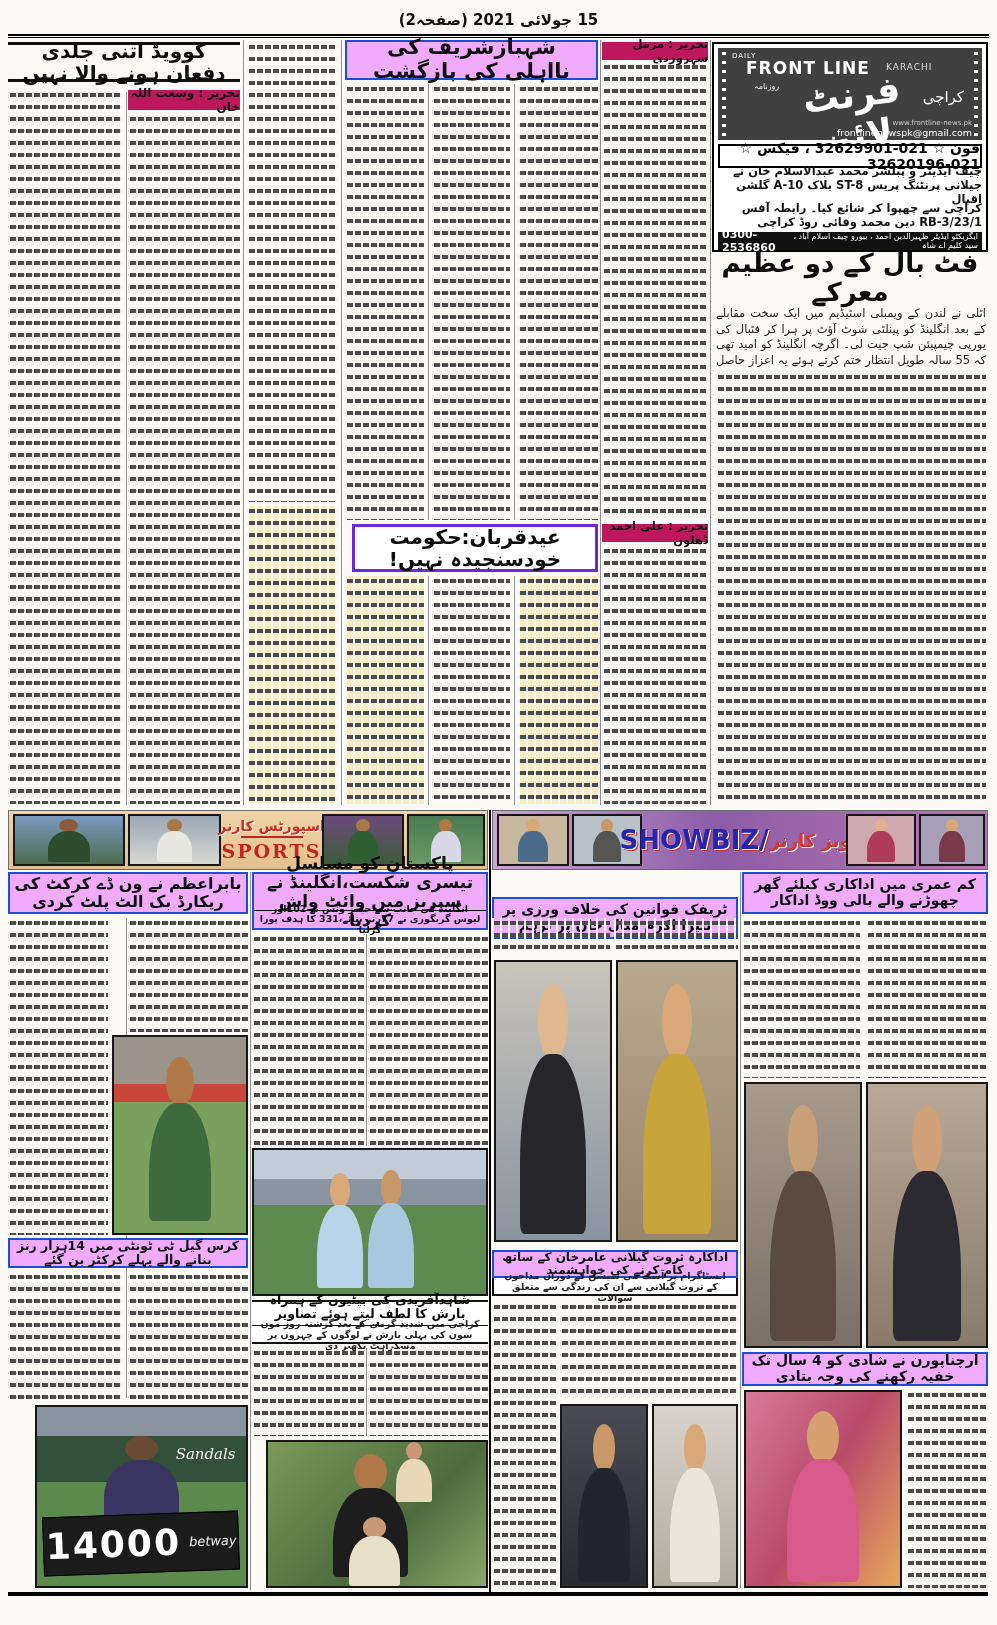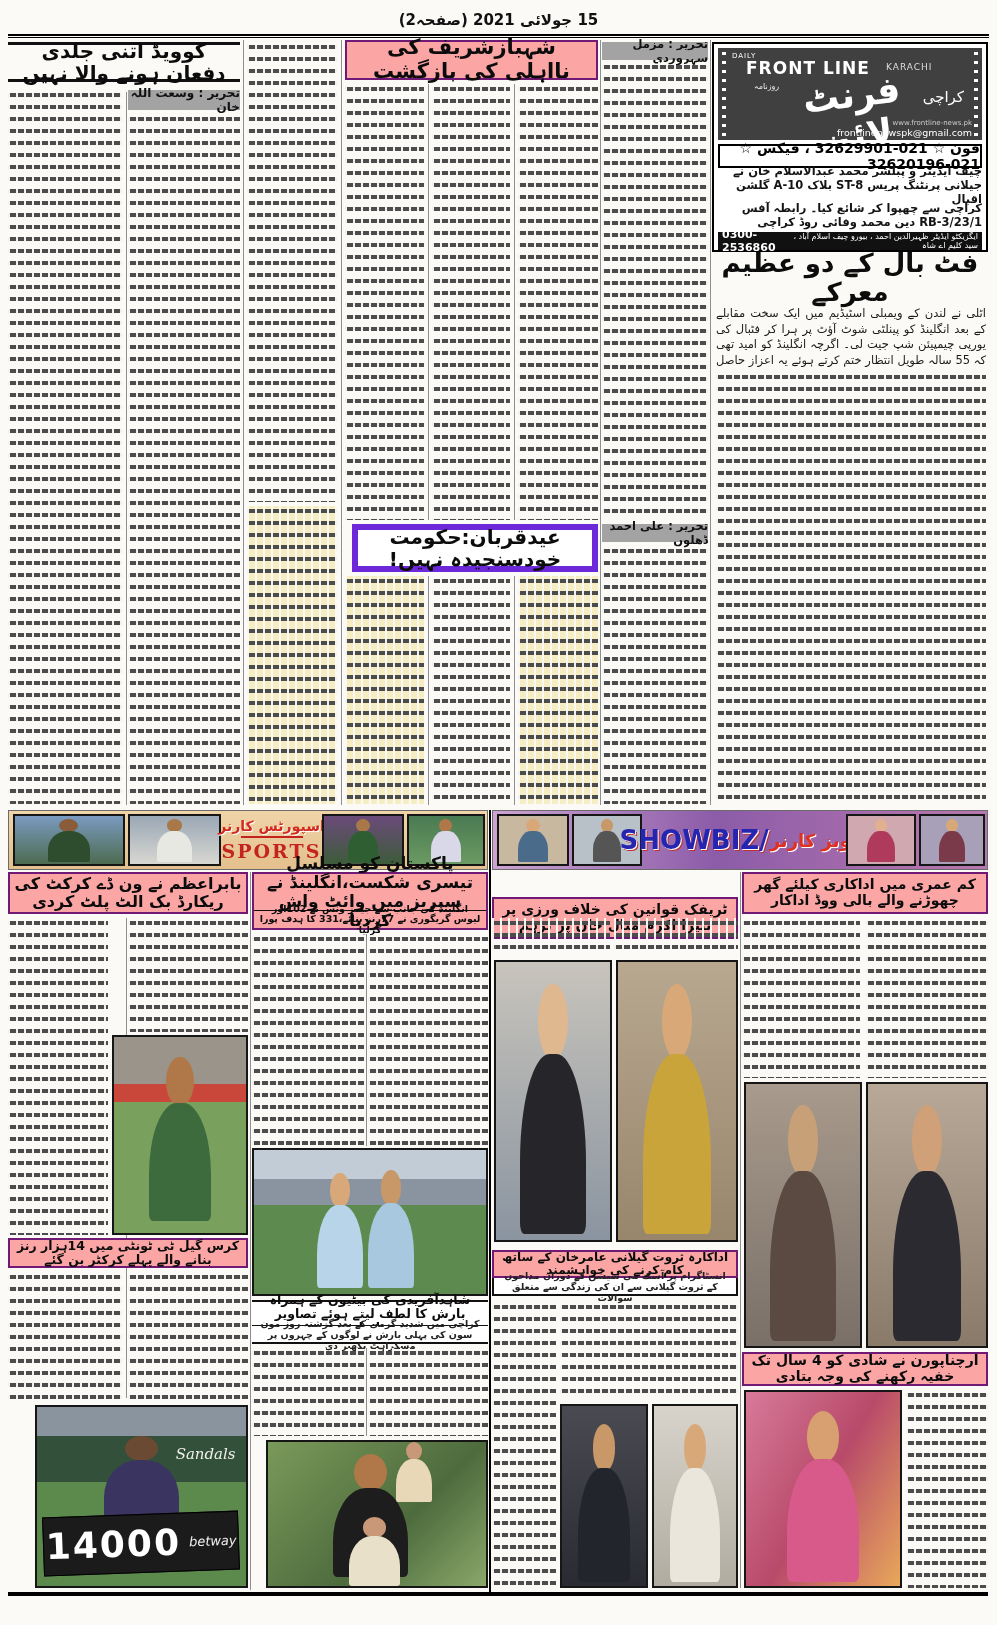--- a/index.html
+++ b/index.html
@@ -5,23 +5,23 @@
 *{margin:0;padding:0;box-sizing:border-box}
 body{background:#e9e7e2;font-family:"DejaVu Sans",sans-serif}
 .sheet{position:relative;width:997px;height:1625px;margin:0 auto;background:#fbfaf7;overflow:hidden}
 .abs{position:absolute}
 
 .tx{background-image:
   repeating-linear-gradient(90deg,rgba(251,250,247,.95) 0 2px,rgba(251,250,247,0) 2px 8px),
   repeating-linear-gradient(180deg,transparent 0 3px,#4c4c4c 3px 7px,transparent 7px 12px)}
 .tx.yellow{background-color:#f6edc2}
 .vd{background:#8f8f8f;width:1px}
-.bx{border:2px solid #701a75;background:#fca5a5}
+.bx{border:2px solid #1d4ed8;background:#f0abfc}
 .h{display:flex;align-items:center;justify-content:center;font-weight:bold;color:#0c0c0c;direction:rtl;text-align:center;line-height:1.12;padding:0 4px}
-.by{display:flex;align-items:center;justify-content:center;font-weight:bold;color:#111;direction:rtl;font-size:12px;background:#a3a3a3}
+.by{display:flex;align-items:center;justify-content:center;font-weight:bold;color:#111;direction:rtl;font-size:12px;background:#be185d}
 .sh{display:flex;align-items:center;justify-content:center;direction:rtl;font-weight:bold;font-size:9.5px;color:#222;background:#fff;border:2px solid #111;border-top:none;padding:0 3px;text-align:center}
 .lead{direction:rtl;text-align:justify;font-size:11.5px;line-height:15.5px;color:#1c1c1c}
 .ph{border:2px solid #161616;overflow:hidden}
 .fig{position:absolute}
 .fig::before{content:"";position:absolute;left:30%;top:0;width:40%;height:30%;border-radius:50%;background:var(--skin,#c99a72)}
 .fig::after{content:"";position:absolute;left:5%;top:28%;width:90%;height:72%;border-radius:45% 45% 6% 6%/60% 60% 6% 6%;background:var(--cloth,#444)}
 
 .logo{background:#404040;position:absolute;overflow:hidden}
 .stars{position:absolute;top:4px;bottom:4px;width:4px;background:repeating-linear-gradient(180deg,#fff 0 3px,transparent 3px 9px)}
 .phline{display:flex;align-items:center;justify-content:center;border:2px solid #000;font-weight:bold;font-size:14px;direction:rtl;background:#fff}
@@ -69,21 +69,21 @@
   <div class="abs tx" style="left:8px;top:90px;width:114px;height:714px"></div>
 
   <div class="abs tx" style="left:247px;top:42px;width:90px;height:460px"></div>
   <div class="abs tx yellow" style="left:247px;top:506px;width:90px;height:298px"></div>
 
   <div class="abs h bx" style="left:345px;top:40px;width:253px;height:40px;font-size:21px">شہبازشریف کی نااہلی کی بازگشت</div>
   <div class="abs tx" style="left:345px;top:84px;width:79px;height:436px"></div>
   <div class="abs tx" style="left:432px;top:84px;width:78px;height:436px"></div>
   <div class="abs tx" style="left:518px;top:84px;width:80px;height:436px"></div>
 
-  <div class="abs h" style="left:352px;top:524px;width:246px;height:48px;font-size:20px;border:6px solid #6d28d9;background:#fff">عیدقربان:حکومت خودسنجیدہ نہیں!</div>
+  <div class="abs h" style="left:352px;top:524px;width:246px;height:48px;font-size:20px;border:3px solid #6d28d9;background:#fff">عیدقربان:حکومت خودسنجیدہ نہیں!</div>
   <div class="abs tx yellow" style="left:345px;top:576px;width:79px;height:228px"></div>
   <div class="abs tx" style="left:432px;top:576px;width:78px;height:228px"></div>
   <div class="abs tx yellow" style="left:518px;top:576px;width:80px;height:228px"></div>
 
   <div class="abs by" style="left:602px;top:42px;width:106px;height:18px;font-size:11.5px">تحریر : مزمل سہروردی</div>
   <div class="abs tx" style="left:602px;top:62px;width:106px;height:458px"></div>
   <div class="abs by" style="left:602px;top:524px;width:106px;height:18px;font-size:11.5px">تحریر : علی احمد ڈھلوں</div>
   <div class="abs tx" style="left:602px;top:546px;width:106px;height:258px"></div>
 
   <div class="abs" style="left:712px;top:42px;width:276px;height:210px;border:2px solid #000;background:#fff">

